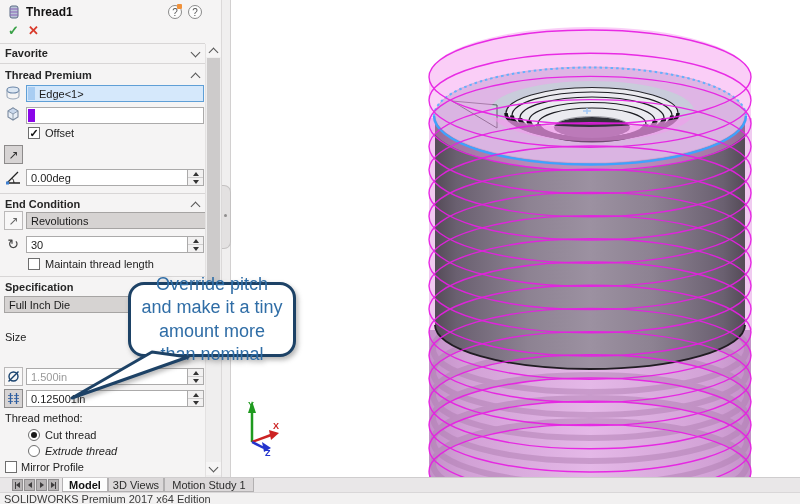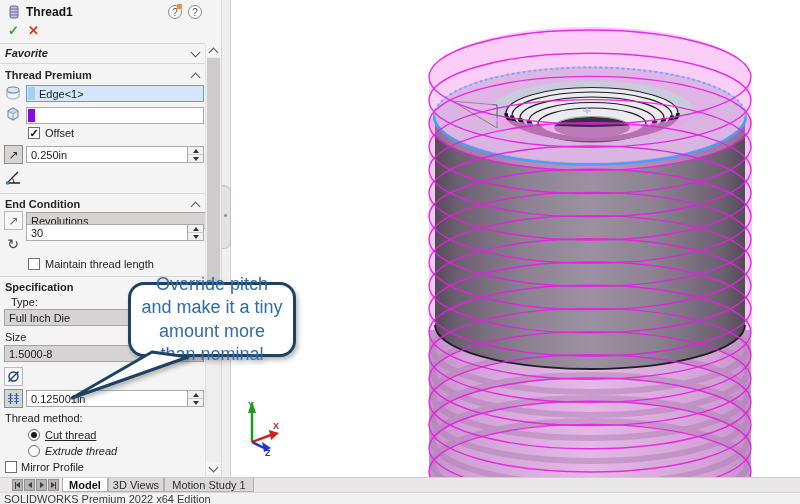--- a/index.html
+++ b/index.html
@@ -99,21 +99,21 @@
   </span>
   <span class="helpdot" style="left:188px;top:5px;">
     <span>?</span>
   </span>
 
   <span class="confirm" style="left:8px;top:23px;color:#3aa148;">✓</span>
   <span class="confirm" style="left:28px;top:23px;color:#d93a2b;">✕</span>
 
   <div class="hr" style="top:43px;"></div>
 
-  <span class="hdr" style="top:47px;font-style:italic;">Favorite</span>
+  <span class="hdr" style="top:47px;">Favorite</span>
   <span class="chv down" style="left:192px;top:49px;"></span>
   <div class="hr" style="top:63px;"></div>
 
   <span class="hdr" style="top:69px;">Thread Premium</span>
   <span class="chv up" style="left:192px;top:74px;"></span>
 
   <span class="icn" style="left:3px;top:84px;width:20px;height:18px;">
     <svg width="18" height="16" viewBox="0 0 18 16">
       <ellipse cx="9" cy="5" rx="6" ry="3" fill="#dce7f3" stroke="#6b86a8" stroke-width="1.2"></ellipse>
       <path d="M3 5 V11 A6 3 0 0 0 15 11 V5" fill="none" stroke="#9aa8ba" stroke-width="1.1"></path>
@@ -137,97 +137,102 @@
   </div>
 
   <span class="cb" style="left:28px;top:127px;">
       <span>✓</span>
     </span>
   <span class="lbl" style="left:45px;top:127px;">Offset</span>
 
   <div class="ibtn pressed" style="top:145px;">
     <span>↗</span>
   </div>
-  <div class="sfield" style="top:146px;">
-    <span class="txt">0.250in</span>
-    <span class="spin">
-        <span>
-          <i class="tu"></i>
-        </span>
-        <span>
-          <i class="td"></i>
-        </span>
-      </span>
-  </div>
 
   <span class="icn" style="left:4px;top:168px;width:19px;height:19px;">
     <svg width="17" height="17" viewBox="0 0 17 17">
       <path d="M2 14 H15 M2 14 L13 3" stroke="#222" stroke-width="1.3" fill="none"></path>
       <path d="M9 14 A8 8 0 0 0 7.5 9.5" stroke="#222" stroke-width="1" fill="none"></path>
       <rect x="1" y="12.5" width="3" height="3" fill="#3e7fd0"></rect>
     </svg>
   </span>
+  <div class="sfield" style="top:169px;">
+    <span class="txt">0.00deg</span>
+    <span class="spin">
+        <span>
+          <i class="tu"></i>
+        </span>
+        <span>
+          <i class="td"></i>
+        </span>
+      </span>
+  </div>
 
   <div class="hr" style="top:193px;"></div>
 
   <span class="hdr" style="top:198px;">End Condition</span>
   <span class="chv up" style="left:192px;top:203px;"></span>
 
   <div class="ibtn" style="top:211px;">
     <span style="color:#666;">↗</span>
   </div>
   <div class="combo" style="left:26px;top:212px;width:206px;">
     <span class="txt">Revolutions</span>
     <span class="cwrap">
         <span class="chv2"></span>
       </span>
   </div>
 
   <span class="icn" style="left:3px;top:234px;width:20px;height:19px;font-size:14px;color:#444;">
     <span>↻</span>
   </span>
-  <div class="sfield" style="top:224px;">
+  <div class="sfield" style="top:236px;">
     <span class="txt">30</span>
     <span class="spin">
         <span>
           <i class="tu"></i>
         </span>
         <span>
           <i class="td"></i>
         </span>
       </span>
   </div>
 
   <span class="cb" style="left:28px;top:258px;"></span>
   <span class="lbl" style="left:45px;top:258px;">Maintain thread length</span>
 
   <div class="hr" style="top:276px;"></div>
 
   <span class="hdr" style="top:281px;">Specification</span>
   <span class="lbl" style="left:11px;top:296px;">Type:</span>
-  <div class="combo" style="left:4px;top:309px;width:200px;justify-content:flex-end;">
+  <div class="combo" style="left:4px;top:296px;width:200px;justify-content:flex-end;">
     <span class="txt">Full Inch Die</span>
     <span class="cwrap">
         <span class="chv2"></span>
       </span>
   </div>
   <span class="lbl" style="left:5px;top:331px;">Size</span>
-  <div class="combo" style="left:4px;top:345px;width:200px;">
-    <span class="txt">1.5000-8</span>
-    <span class="cwrap">
-        <span class="chv2"></span>
-      </span>
-  </div>
 
   <div class="ibtn" style="top:367px;">
     <svg width="13" height="13" viewBox="0 0 13 13">
       <circle cx="6.5" cy="6.5" r="4.5" fill="none" stroke="#18426e" stroke-width="1.4"></circle>
       <path d="M1.5 11.5 L11.5 1.5" stroke="#18426e" stroke-width="1.4"></path>
     </svg>
   </div>
+  <div class="sfield dis" style="top:368px;">
+    <span class="txt">1.500in</span>
+    <span class="spin">
+        <span>
+          <i class="tu"></i>
+        </span>
+        <span>
+          <i class="td"></i>
+        </span>
+      </span>
+  </div>
 
   <div class="ibtn pressed" style="top:389px;">
     <svg width="13" height="13" viewBox="0 0 13 13">
       <path d="M3.5 1 V12 M9.5 1 V12" stroke="#2d5d9f" stroke-width="1.3"></path>
       <path d="M1 3.5 H6 M1 6.5 H6 M1 9.5 H6 M7 3.5 H12 M7 6.5 H12 M7 9.5 H12" stroke="#2d5d9f" stroke-width="0.8"></path>
     </svg>
   </div>
   <div class="sfield" style="top:390px;">
     <span class="txt">0.125001in</span>
     <span class="spin">
@@ -238,21 +243,21 @@
           <i class="td"></i>
         </span>
       </span>
   </div>
 
   <span class="lbl" style="left:5px;top:412px;">Thread method:</span>
 
   <span class="rad sel" style="left:28px;top:429px;">
       <span class="dot"></span>
     </span>
-  <span class="lbl" style="left:45px;top:429px;text-decoration:underline;">Cut thread</span>
+  <span class="lbl" style="left:45px;top:429px;">Cut thread</span>
   <span class="rad" style="left:28px;top:445px;"></span>
   <span class="lbl" style="left:45px;top:445px;font-style:italic;">Extrude thread</span>
 
   <span class="cb" style="left:5px;top:461px;"></span>
   <span class="lbl" style="left:21px;top:461px;">Mirror Profile</span>
 
   <div id="sbar">
     <div class="sbtn" style="top:0;">
         <span class="chv up" style="margin-top:3px;"></span>
       </div>
@@ -399,14 +404,14 @@
   </div>
   <div class="tab" style="left:108px;width:56px;">
     <span>3D Views</span>
   </div>
   <div class="tab" style="left:164px;width:90px;">
     <span>Motion Study 1</span>
   </div>
 </div>
 
 <div id="statusbar">
-  <span>SOLIDWORKS Premium 2022 x64 Edition</span>
+  <span>SOLIDWORKS Premium 2017 x64 Edition</span>
 </div>
 
 </body></html>

